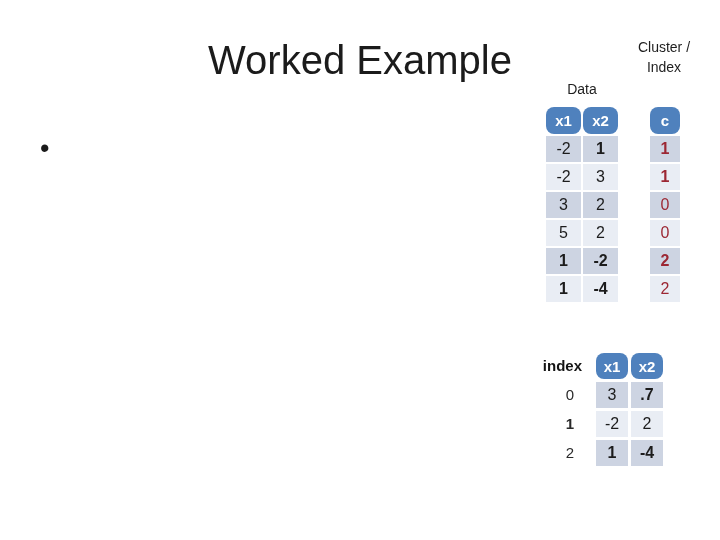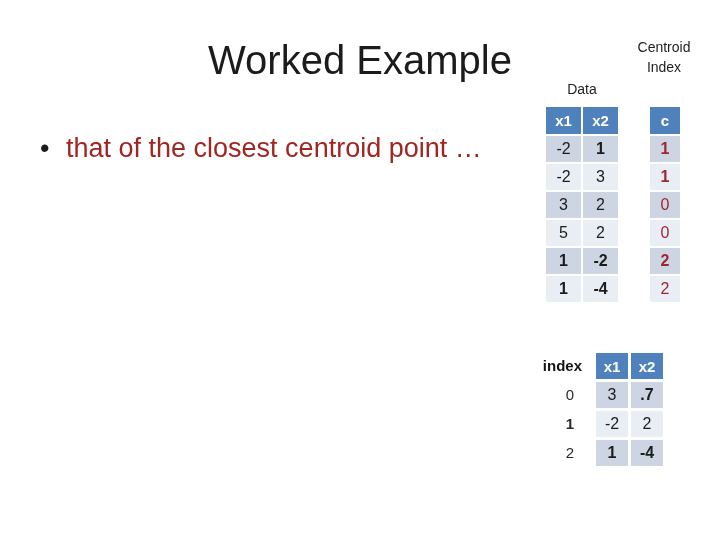--- a/index.html
+++ b/index.html
@@ -48,21 +48,21 @@
 
   .tbl {
     position: absolute;
     display: grid;
   }
   .th {
     background: var(--header-blue);
     color: #ffffff;
     font-weight: bold;
     font-size: 15px;
-    display: flex; align-items: center; justify-content: center;
+    display: flex; align-items: center; justify-content: center; border-radius: 8px;
   }
   .td {
     font-size: 16px;
     color: #1c1c1c;
     display: flex; align-items: center; justify-content: center;
   }
   .band-dark  { background: var(--band-dark); }
   .band-light { background: var(--band-light); }
   .bold { font-weight: bold; }
   .red  { color: var(--red-text); }
@@ -88,28 +88,27 @@
 </head>
 <body>
 
 <div class="slide">
 
   <div class="title">Worked Example</div>
 
   <div class="bullet">
     <span class="dot">•</span>
     <div class="lines" id="bullet-lines">
-        <div class="line"><span class="seg-red">that of the closest centroid point …</span></div>
       </div>
   </div>
 
   <div class="lbl data-lbl">Data</div>
 
   <div class="lbl cluster-lbl" id="cluster-label">
-      <div>Centroid</div>
+      <div>Cluster /</div>
       <div>Index</div>
     </div>
 
   <div class="tbl" id="data-table" style="left: 546px; top: 107px; grid-template-columns: repeat(2, 35px); gap: 2px;">
       <div class="th" style="height: 27px;">x1</div>
       <div class="th" style="height: 27px;">x2</div>
       <div class="td band-dark" style="height: 26px;">-2</div>
       <div class="td band-dark bold" style="height: 26px;">1</div>
       <div class="td band-light" style="height: 26px;">-2</div>
       <div class="td band-light" style="height: 26px;">3</div>

